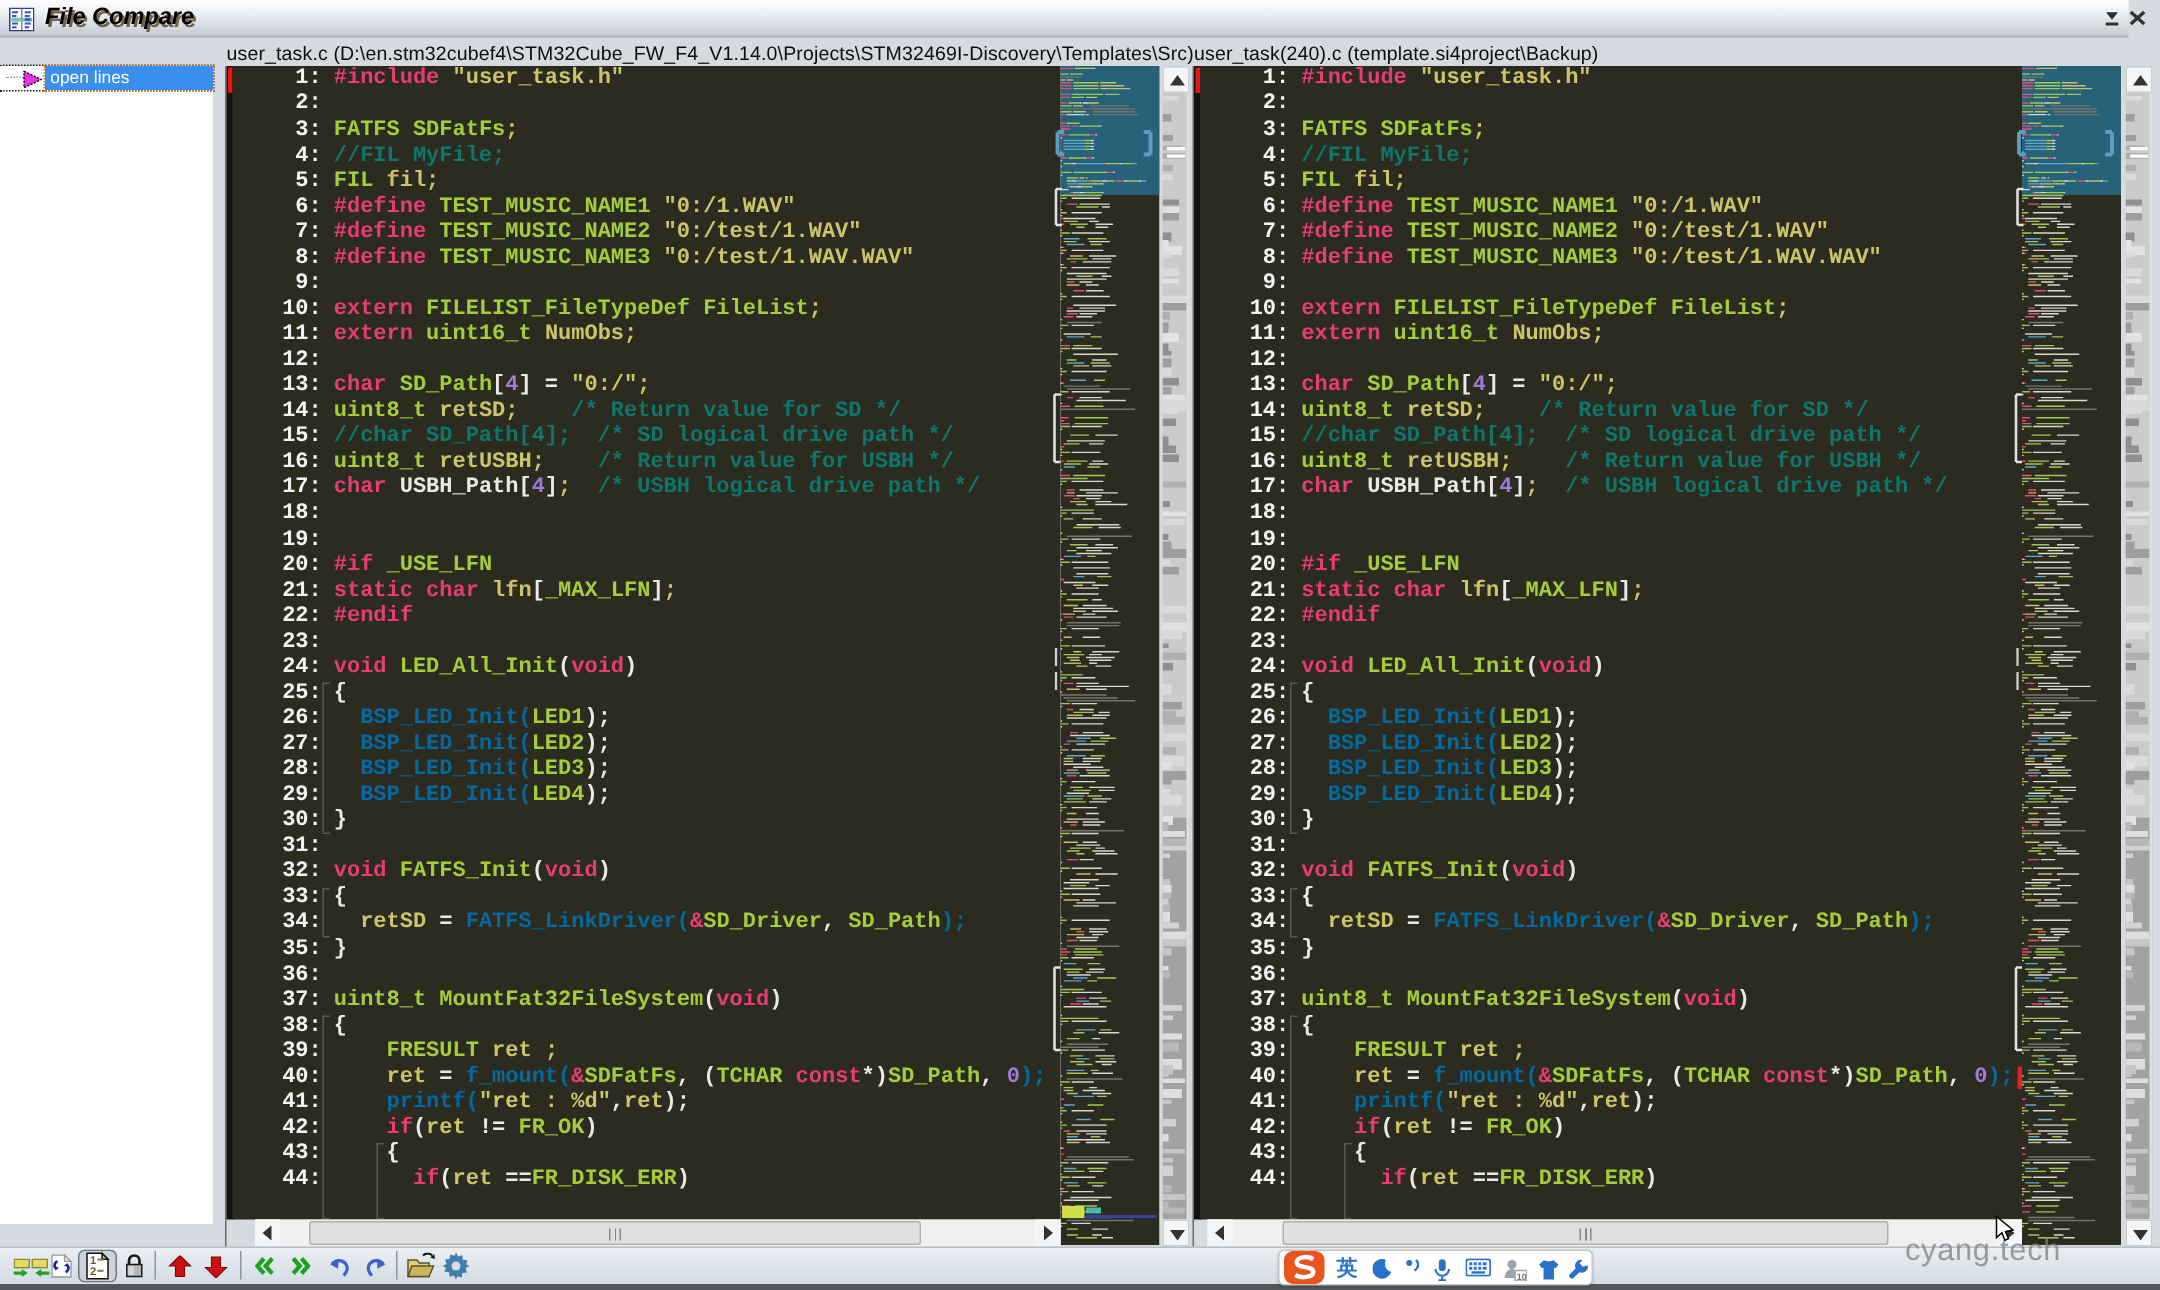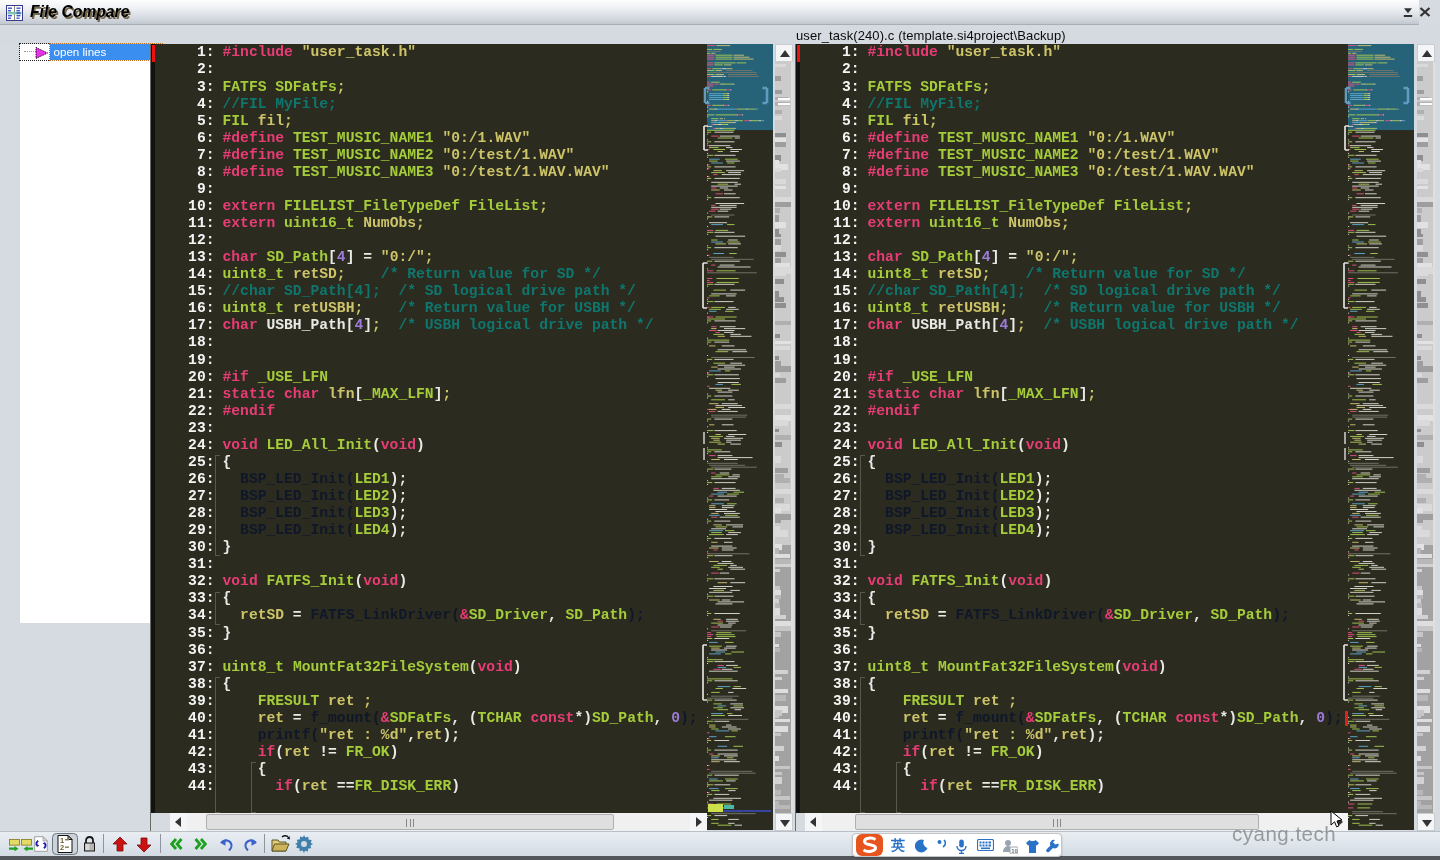--- a/index.html
+++ b/index.html
@@ -1,35 +1,35 @@
 <!DOCTYPE html>
 <html><head><meta charset="utf-8"><style>
 *{margin:0;padding:0;box-sizing:border-box}
 html,body{width:1440px;height:860px;overflow:hidden;background:#d6dbe1;font-family:"Liberation Sans",sans-serif;position:relative}
 #titlebar{position:absolute;left:0;top:0;width:1419px;height:25px;background:linear-gradient(#fdfdfe,#eef1f4 35%,#d8dde3 70%,#c6ccd3 96%,#bfc5cc);border-bottom:1px solid #a8aeb5}
 #titlebar .ticon{position:absolute;left:6px;top:5px}
 #title{position:absolute;left:30px;top:2.5px;font-size:15.7px;font-weight:bold;font-style:italic;color:#000;text-shadow:1.6px 1.8px 0px rgba(96,78,44,0.85)}
 .wbtn{position:absolute;top:7px}
 #pathrow{position:absolute;left:0;top:26px;width:1440px;height:18px;background:#d5dae0}
 .fpath{position:absolute;top:2px;font-size:13px;color:#0c0c0c;white-space:nowrap;letter-spacing:0.1px}
-#sidebar{position:absolute;left:20px;top:44px;width:142px;height:579px;background:#fff}
+#sidebar{position:absolute;left:0;top:44px;width:142px;height:772px;background:#fff}
 #selrow{position:absolute;left:0px;top:0px;width:142px;height:16px;outline:1px dotted #222}
 #selblue{position:absolute;left:30px;top:0;width:112px;height:16px;background:#3a8ef0;outline:1px dotted #c8701e;color:#fff;font-size:11.6px;padding-left:3.5px;line-height:15.5px}
 #treedots{position:absolute;left:4px;top:7px;width:14px;border-top:1px dotted #999}
 #selarrow{position:absolute;left:15px;top:2.5px}
 .pborder{position:absolute;top:44px;width:1px;height:787px;background:#6a6a66}
 .gutter{position:absolute;top:44px;width:5px;height:769px;background:#121210}
 .redtick{position:absolute;top:44.5px;width:3px;height:17px;background:#ee1111}
 .codebg{position:absolute;top:44px;height:769px;background:#2b2b1f}
 .code{position:absolute;top:44.4px;font-family:"Liberation Mono",monospace;font-weight:bold;font-size:14.67px;line-height:17.065px;white-space:pre}
 .cl{height:17.065px}
 .ln{display:inline-block;width:58.5px;text-align:right;color:#f4f4f4;font-weight:bold;font-style:normal}
 .cd{margin-left:8px;font-style:normal}
 .code i,.code s,.code b{font-style:normal;text-decoration:none}
-i.k{color:#e73c76}i.g{color:#a5cc3a}i.y{color:#cdc469}i.b{color:#0f172a}i.w{color:#e9e9e6}i.c{color:#0f766e}i.v{color:#9d7bd8}
+i.k{color:#e73c76}i.g{color:#a5cc3a}i.y{color:#cdc469}i.b{color:#0369a1}i.w{color:#e9e9e6}i.c{color:#0f766e}i.v{color:#9d7bd8}
 .fold{position:absolute;width:5px;border-left:1px solid #77776a;border-top:1px solid #77776a;border-bottom:1px solid #77776a;opacity:0.6}
 .mmwrap{position:absolute;top:44px;width:66px;height:786px}
 .mmwrap .MM{position:absolute;left:0;top:0}
 .mmwrap .mmbr{position:absolute;left:-4px;top:0;overflow:visible}
 .lime{position:absolute;left:1px;top:760px;width:15px;height:8px;background:#cde04a}
 .limet{position:absolute;left:17px;top:761px;width:10px;height:4px;background:#4ab8a8}
 .navy{position:absolute;left:16px;top:766px;width:48px;height:1.5px;background:#3644a0}
 .rmark{position:absolute;left:-3px;top:667px;width:3px;height:15px;background:#d22}
 .vbtn{position:absolute;width:18px;height:18px;background:#f4f5f6;border:1px solid #caccce}
 .vtex{position:absolute;top:62px;width:18px;height:751px}
@@ -37,21 +37,21 @@
 .hbtn{position:absolute;top:0;width:17px;height:18px;background:#f4f5f6}
 .hthumb{position:absolute;top:1px;height:16px;background:#dfdfdf;border:1px solid #b0b0b0;border-radius:2px}
 .grip{position:absolute;left:50%;top:4px;width:8px;height:8px;margin-left:-4px;border-left:1px solid #888;border-right:1px solid #888;background:linear-gradient(90deg,transparent 3px,#888 3px,#888 4px,transparent 4px)}
 #toolbar{position:absolute;left:0;top:831px;width:1440px;height:25px;background:linear-gradient(#e9eef3,#d4dbe3);border-top:1px solid #b9bfc7}
 .tbi{position:absolute}
 .tsep{position:absolute;top:834px;width:1px;height:19px;background:#8f959c}
 #botstrip{position:absolute;left:0;top:856px;width:1440px;height:4px;background:#53575c}
 #sogou{position:absolute;left:852px;top:833px;width:210px;height:24px;background:#fff;border:1px solid #c4c4c4;border-radius:4px;box-shadow:0 1px 2px rgba(0,0,0,0.2)}
 #sogou .sgt{position:absolute;left:38px;top:3px;color:#2a72c8;font-weight:bold;font-size:14px}
 #sogou .sgi{position:absolute;top:5px}
-#wmark{position:absolute;left:1232px;top:822px;width:180px;text-align:left;font-size:20.5px;color:#7c8184;opacity:0.75;letter-spacing:0.5px}
+#wmark{position:absolute;left:1232px;top:822px;width:180px;text-align:center;font-size:20.5px;color:#7c8184;opacity:0.75;letter-spacing:0.5px}
 #cursor{position:absolute;left:1330px;top:810px}
 </style></head><body>
 
 <div id="titlebar">
     <span class="ticon"><svg width="17" height="16" viewBox="0 0 17 16">
         <rect x="0.5" y="0.5" width="16" height="15" fill="#fff" stroke="#3a3a8c"></rect>
         <line x1="8.5" y1="1" x2="8.5" y2="15" stroke="#888"></line>
         <g fill="#3a56c8">
           <rect x="2" y="2.5" width="4" height="1.4"></rect>
           <rect x="2" y="5" width="3" height="1.4"></rect>
@@ -68,20 +68,21 @@
     <span id="title">File Compare</span>
 <svg class="wbtn" style="left:1402px" width="12" height="11" viewBox="0 0 12 11">
       <path d="M6 6.2L2 1.2h8z" fill="#323232"></path>
       <rect x="1.8" y="8" width="8.4" height="2" fill="#323232"></rect>
     </svg>
 <svg class="wbtn" style="left:1419px" width="12" height="10" viewBox="0 0 12 10">
       <path d="M1.5 1l9 8M10.5 1l-9 8" stroke="#323232" stroke-width="2.2"></path>
     </svg>
   </div>
 <div id="pathrow">
+    <span class="fpath" style="left:151px">user_task.c (D:\en.stm32cubef4\STM32Cube_FW_F4_V1.14.0\Projects\STM32469I-Discovery\Templates\Src)</span>
     <span class="fpath" style="left:796px">user_task(240).c (template.si4project\Backup)</span>
   </div>
 <div id="sidebar">
     <div id="selrow">
       <span id="treedots"></span>
       <svg id="selarrow" width="13" height="12" viewBox="0 0 13 12">
         <path d="M1 0.5L12.5 6 1 11.5z" fill="#e832e8" stroke="#000" stroke-width="0.9" stroke-dasharray="1.4 1"></path>
       </svg>
       <div id="selblue">open lines</div>
     </div>

